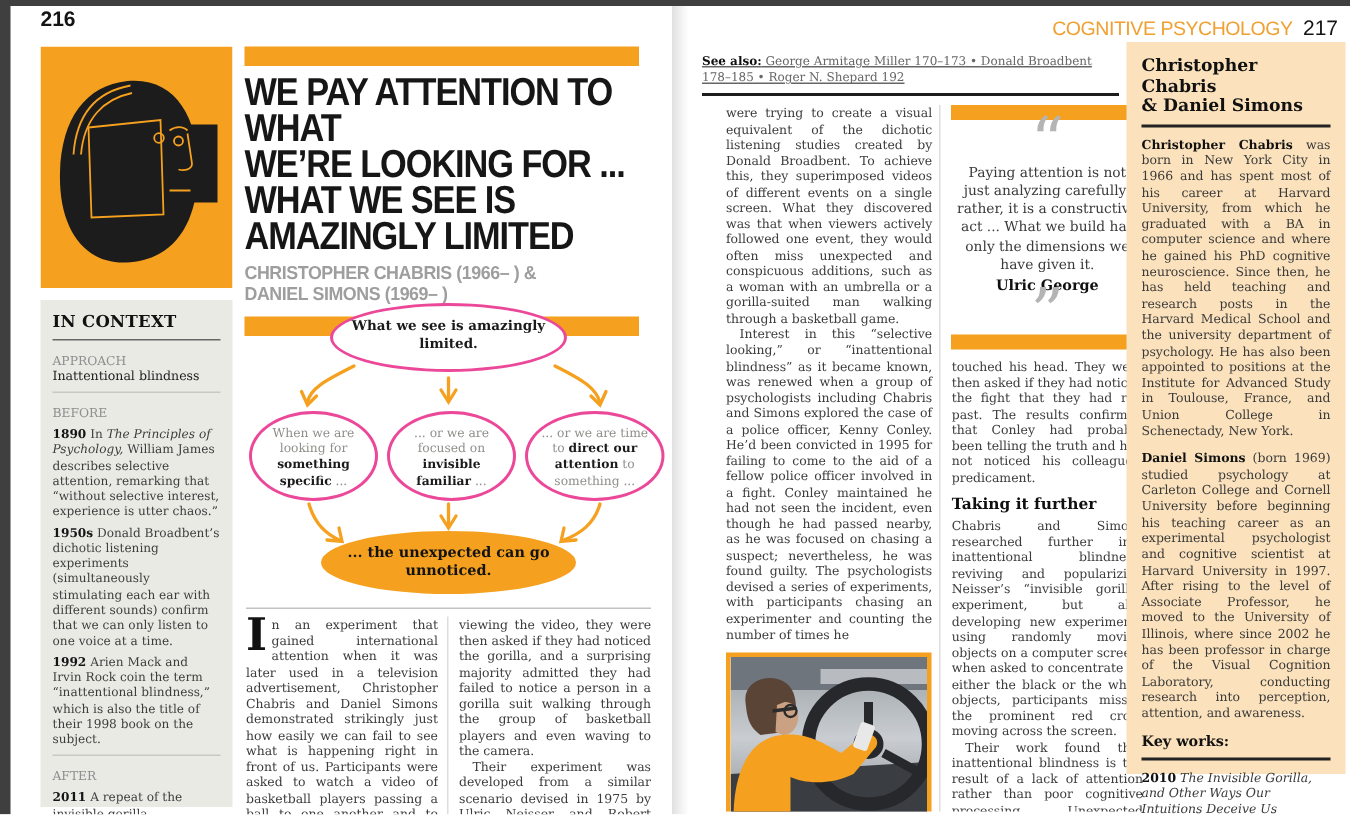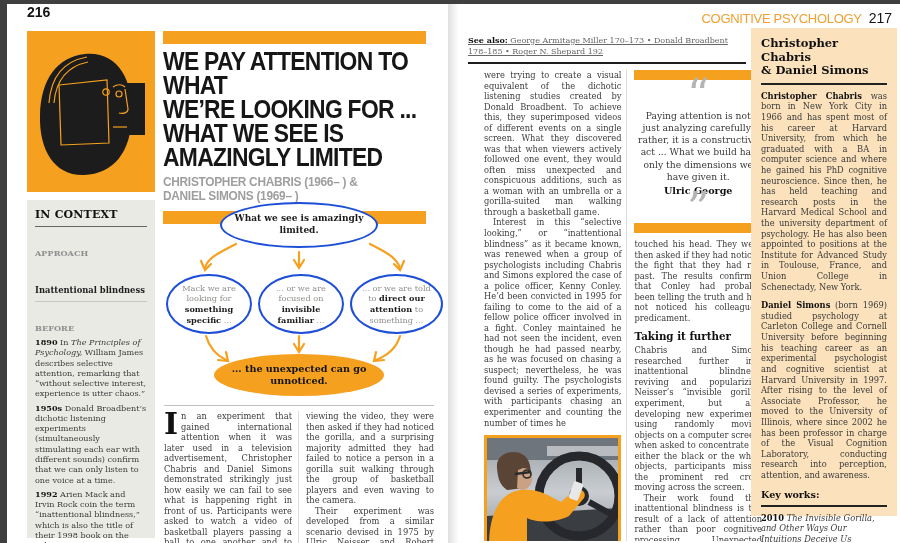--- a/index.html
+++ b/index.html
@@ -25,29 +25,29 @@
   .byline{margin-top:6px;font-family:"Liberation Sans",sans-serif;font-weight:bold;
           font-size:12.5px;line-height:14px;color:#9e9e9e;letter-spacing:-.3px;
           transform:scaleX(.95);transform-origin:0 0;width:106%;}
   .titleblock .obar.bottom{margin-top:8px;}
 
   .context{position:absolute;left:20px;top:196px;width:128px;bottom:5px;
            background:#EAEAE5;padding:8px;box-sizing:border-box;}
   .context h2{margin:0;font-size:11px;font-weight:bold;color:#111;letter-spacing:.2px;}
   .rule-dark{height:1px;background:#666;margin:5px 0 2px;}
   .rule-lt{height:1px;background:#c8c8c4;margin:6px 0 2px;}
-  .ctx-lbl{color:#8f8f8f;font-size:8.2px;margin-top:21px;font-weight:bold;}
-  .ctx-val{font-weight:bold;font-size:8.4px;color:#1d1d1d;line-height:1.2;margin-top:27px;}
+  .ctx-lbl{color:#8f8f8f;font-size:8.2px;margin-top:8px;}
+  .ctx-val{font-weight:normal;font-size:8.4px;color:#1d1d1d;line-height:1.2;}
   .entry{font-size:8.1px;line-height:1.27;margin-top:4px;color:#3c3c3c;}
   .entry b{color:#151515;}
   .entry i{font-style:italic;}
 
   .diagram{position:absolute;left:157px;top:196px;width:283px;height:200px;}
   .diagram svg.arrows{position:absolute;left:0;top:0;}
-  .node{position:absolute;border:2px solid #1d4ed8;border-radius:50%;display:flex;
+  .node{position:absolute;border:2px solid #ec4899;border-radius:50%;display:flex;
         align-items:center;justify-content:center;text-align:center;background:#fff;
         font-size:8.2px;line-height:1.3;color:#8f8f8b;padding:2px 6px;box-sizing:border-box;}
   .node b{color:#1b1b1b;}
   .node.top{left:56px;top:2px;width:158px;height:46px;color:#1b1b1b;font-weight:bold;font-size:9px;}
   .node.n1{left:2px;top:74px;width:86px;height:60px;}
   .node.n2{left:94px;top:74px;width:86px;height:60px;}
   .node.n3{left:186px;top:74px;width:93px;height:60px;}
   .node.bottom{left:50px;top:154px;width:170px;height:42px;background:#F5A01E;border:none;
                color:#131313;font-weight:bold;font-size:9.6px;}
 
@@ -166,27 +166,27 @@
           <path d="M42,136 C46,150 54,156 62,160"></path>
             <path d="M54,160 L64,161 L62,152"></path>
           <path d="M135,136 L135,150"></path>
             <path d="M130,144 L135,152 L140,144"></path>
           <path d="M236,136 C232,150 222,156 212,160"></path>
             <path d="M212,152 L210,161 L220,160"></path>
         </g>
       </svg>
       <div class="node top">What we see is amazingly limited.</div>
       <div class="node n1">
-          <span><span>Mack we are looking for </span><b>something specific</b><span> ...</span></span>
+          <span><span>When we are looking for </span><b>something specific</b><span> ...</span></span>
         </div>
       <div class="node n2">
           <span><span>... or we are focused on </span><b>invisible familiar</b><span> ...</span></span>
         </div>
       <div class="node n3">
-          <span><span>... or we are told to </span><b>direct our attention</b><span> to something ...</span></span>
+          <span><span>... or we are time to </span><b>direct our attention</b><span> to something ...</span></span>
         </div>
       <div class="node bottom">... the unexpected can go unnoticed.</div>
     </div>
 
     <div class="bodytext">
       <div class="toprule"></div>
       <div class="cols">
         <div class="bcol">
           <p><span class="dropcap">I</span><span>n an experiment that gained international attention when it was later used in a television advertisement, Christopher Chabris and Daniel Simons demonstrated strikingly just how easily we can fail to see what is happening right in front of us. Participants were asked to watch a video of basketball players passing a ball to one another and to count the number of passes the players in white shirts made. After</span></p>
         </div>

